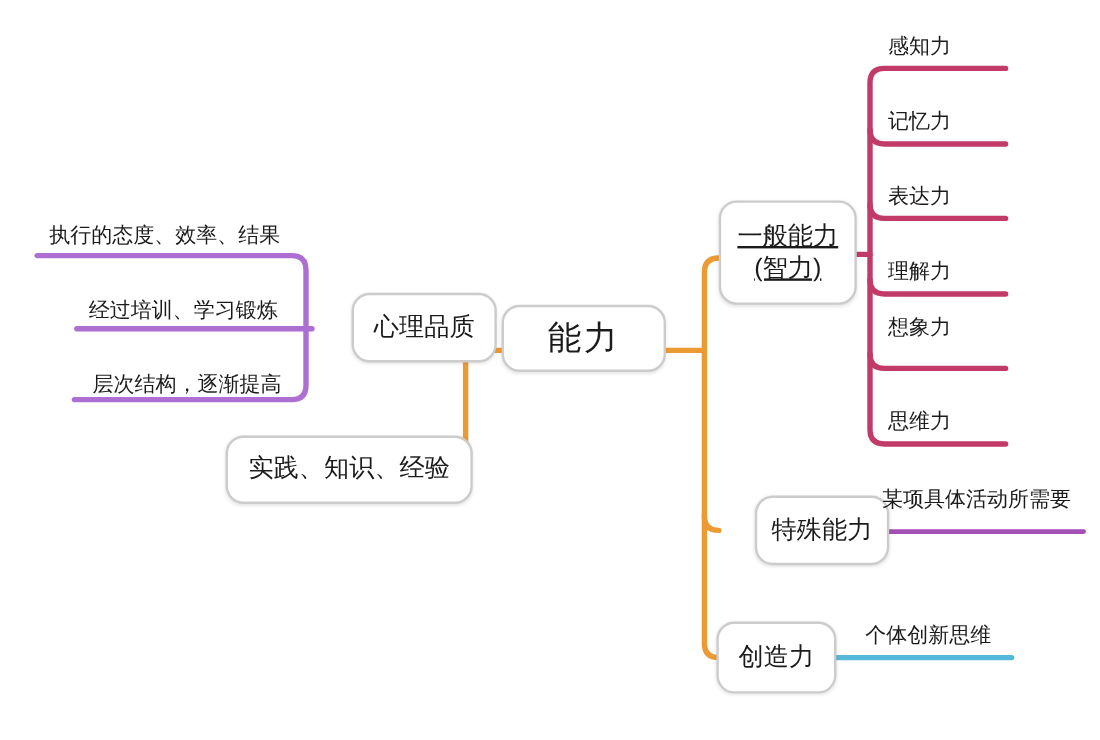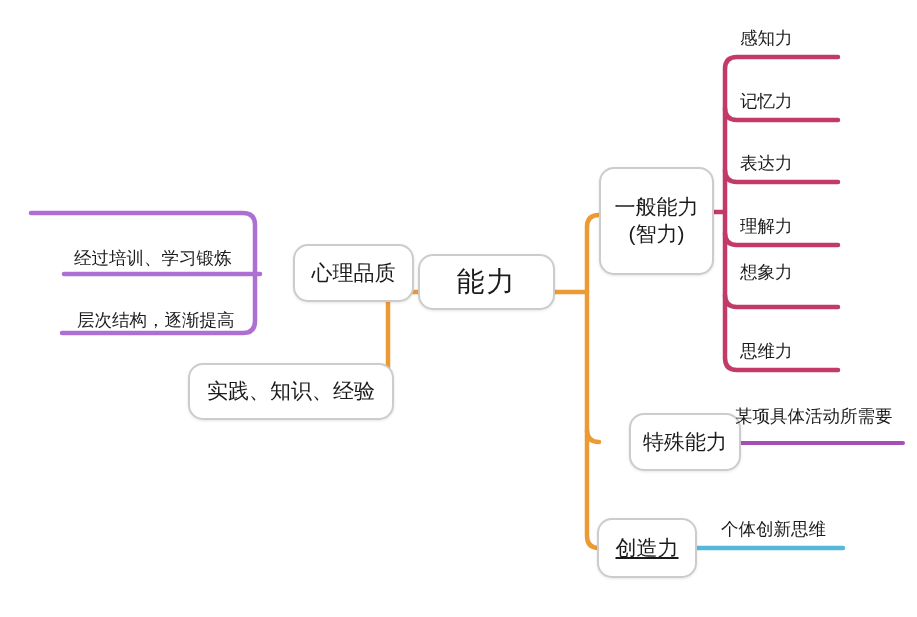--- a/index.html
+++ b/index.html
@@ -56,33 +56,34 @@
   </div>
 
   <div class="node node-label" style="left:260px; top:244px; width:121px; height:58px;margin-left:33px;">
     <span>心理品质</span>
   </div>
 
   <div class="node node-label" style="left:188px; top:363px; width:206px; height:57px;">
     <span>实践、知识、经验</span>
   </div>
 
-  <div class="node node-label" style="left:599px; top:167px; width:115px; height:108px;">
+  <div class="node node-label" style="left:599px; top:167px; width:115px; height:87px;text-decoration:underline;">
     <span>一般能力</span>
     <span>(智力)</span>
   </div>
 
   <div class="node node-label" style="left:597px; top:413px; width:112px; height:58px;margin-left:32px;">
     <span>特殊能力</span>
   </div>
 
-  <div class="node node-label" style="left:597px; top:518px; width:100px; height:60px;text-decoration:underline;">
+  <div class="node node-label" style="left:597px; top:518px; width:100px; height:60px;">
     <span>创造力</span>
   </div>
 
+  <div class="leaf" style="left:41px; top:184px;">执行的态度、效率、结果</div>
   <div class="leaf" style="left:74px; top:246px;text-align:right;">经过培训、学习锻炼</div>
   <div class="leaf" style="left:77px; top:308px;">层次结构，逐渐提高</div>
 
   <div class="leaf" style="left:740px; top:26px;">感知力</div>
   <div class="leaf" style="left:740px; top:89px;">记忆力</div>
   <div class="leaf" style="left:740px; top:151px;">表达力</div>
   <div class="leaf" style="left:740px; top:214px;">理解力</div>
   <div class="leaf" style="left:740px; top:260px;">想象力</div>
   <div class="leaf" style="left:740px; top:339px;">思维力</div>
 

